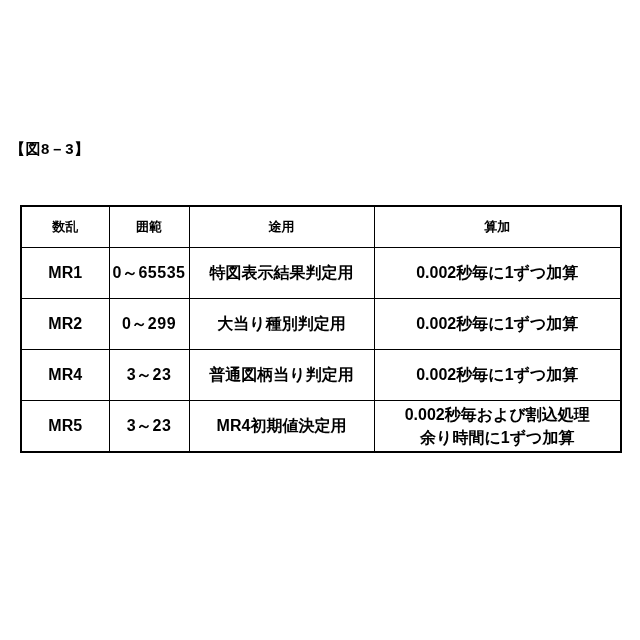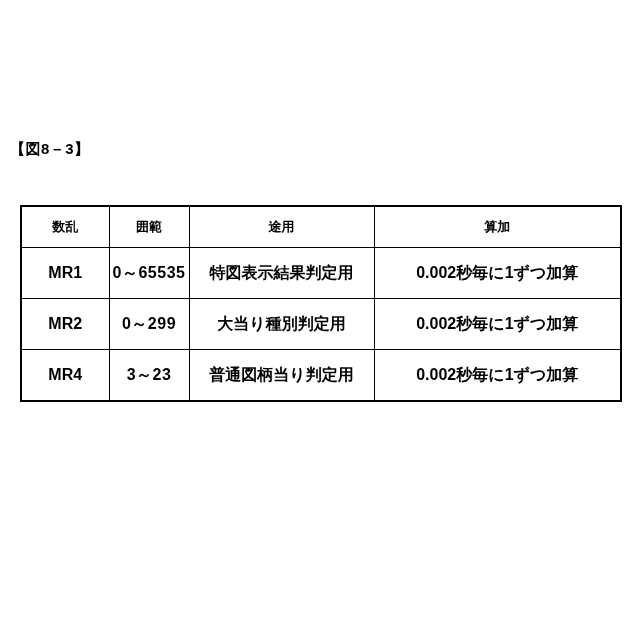--- a/index.html
+++ b/index.html
@@ -108,17 +108,26 @@
           </td>
         </tr>
         <tr>
           <td>MR4</td>
           <td class="num-cell">3～23</td>
           <td>普通図柄当り判定用</td>
           <td>
             <span class="cell-line">0.002秒毎に1ずつ加算</span>
           </td>
         </tr>
+        <tr>
+          <td>MR5</td>
+          <td class="num-cell">3～23</td>
+          <td>MR4初期値決定用</td>
+          <td>
+            <span class="cell-line">0.002秒毎および割込処理</span>
+            <span class="cell-line">余り時間に1ずつ加算</span>
+          </td>
+        </tr>
       </tbody>
     </table>
   </div>
 
 </div>
 
 </body></html>

